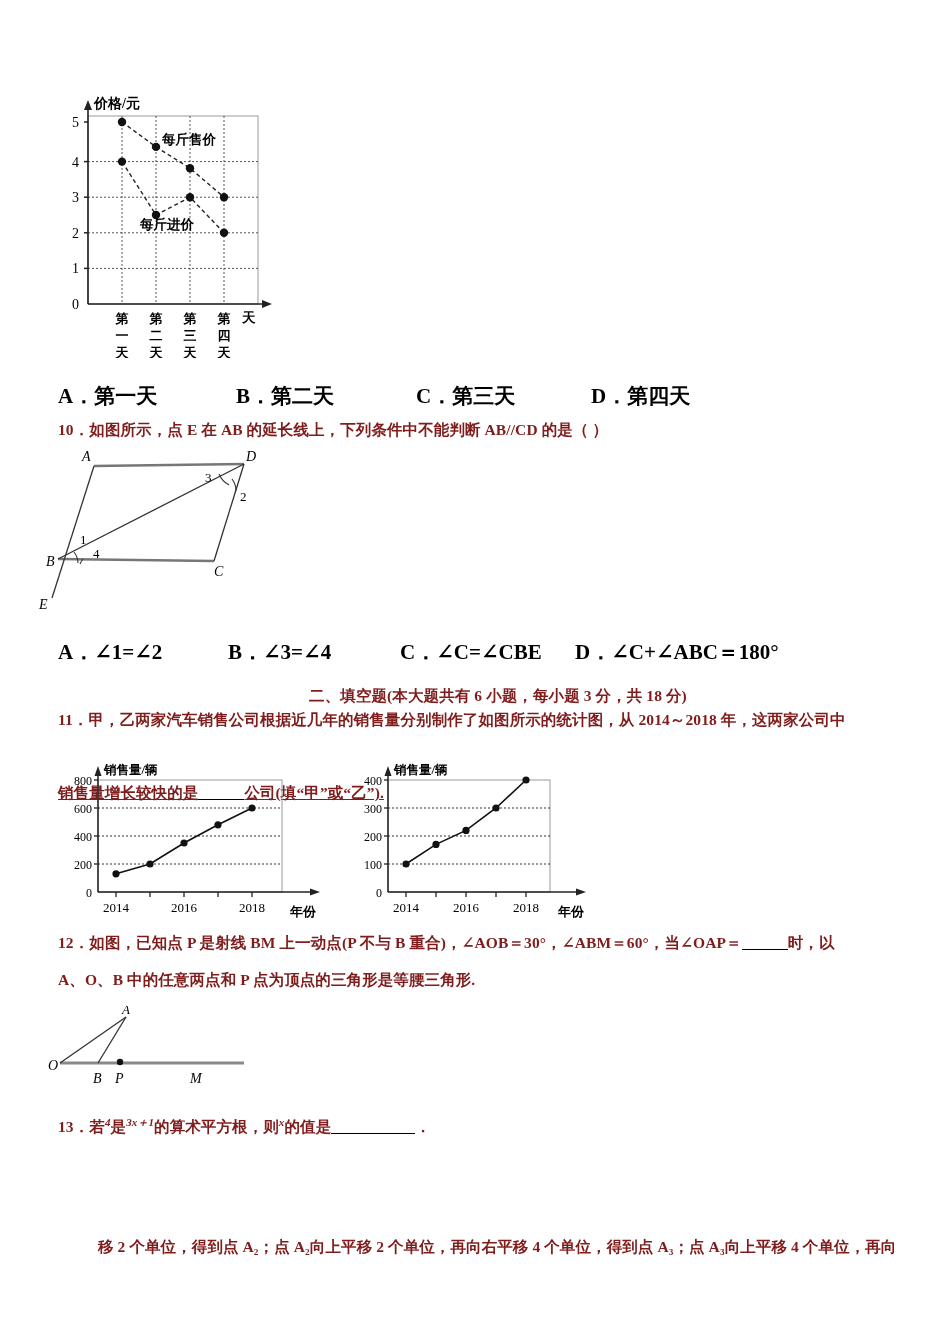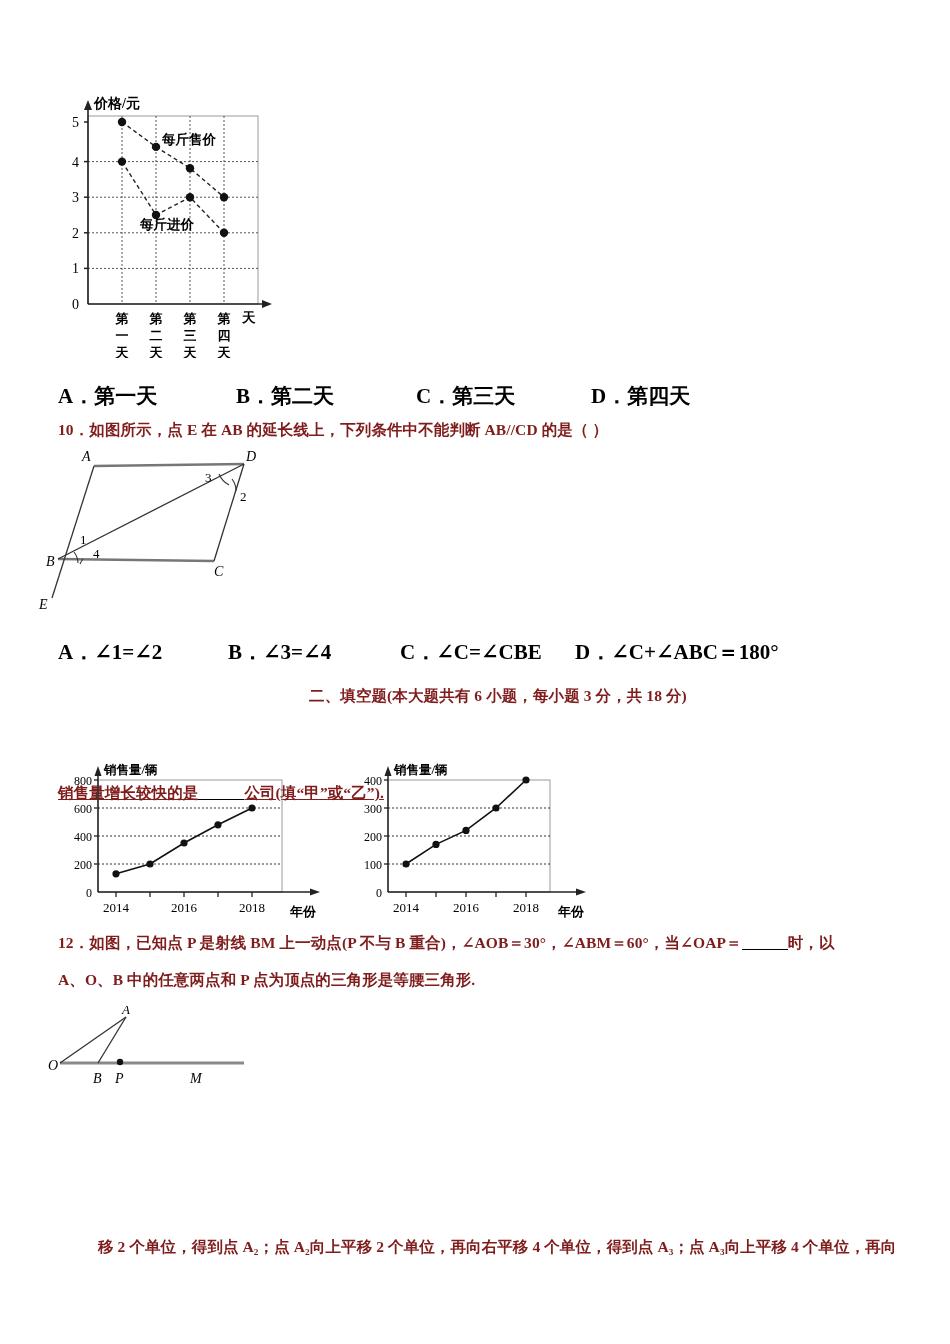--- a/index.html
+++ b/index.html
@@ -201,20 +201,23 @@
     <div class="opt" style="width:175px;">
       <span>C．</span><span>∠C=∠CBE</span>
     </div>
     <div class="opt">
       <span>D．</span><span>∠C+∠ABC＝180°</span>
     </div>
   </div>
 
   <div class="qtext abs" style="left:58px; top:681px; width:880px;text-align:center;">二、填空题(本大题共有 6 小题，每小题 3 分，共 18 分)</div>
 
+  <div class="qtext abs" style="left:58px; top:705px; width:884px;">
+    <span>11．</span><span>甲，乙两家汽车销售公司根据近几年的销售量分别制作了如图所示的统计图，从 2014～2018 年，这两家公司中</span>
+  </div>
   <div class="qtext abs" style="left:58px; top:778px; width:884px;text-decoration:underline;">
     <span>销售量增长较快的是</span><span class="blank-u"></span><span>公司(填“甲”或“乙”).</span>
   </div>
 
   <div class="fig11">
     <svg width="560" height="160" viewBox="0 0 560 160">
 
       <rect x="48" y="18" width="184" height="112" fill="none" stroke="#9a9a9a" stroke-width="1"></rect>
       <line x1="48" y1="46" x2="232" y2="46" stroke="#333" stroke-width="1" stroke-dasharray="2,2"></line>
       <line x1="48" y1="74" x2="232" y2="74" stroke="#333" stroke-width="1" stroke-dasharray="2,2"></line>
@@ -313,16 +316,19 @@
       <circle cx="72" cy="57" r="3.2" fill="#111"></circle>
 
       <text x="0" y="65" font-size="14" font-style="italic">O</text>
       <text x="45" y="78" font-size="14" font-style="italic">B</text>
       <text x="67" y="78" font-size="14" font-style="italic">P</text>
       <text x="142" y="78" font-size="14" font-style="italic">M</text>
       <text x="74" y="9" font-size="13" font-style="italic">A</text>
     </svg>
   </div>
 
+  <div class="qtext abs" style="left:58px; top:1112px; width:890px;">
+    <span>13．</span><span>若</span><span class="sup">4</span><span>是</span><span class="sup">3x＋1</span><span>的算术平方根，则</span><span class="sup">x</span><span>的值是</span><span class="blank-u wide"></span><span>．</span>
+  </div>
 
   <div class="qtext abs" style="left:58px; top:1232px; width:890px;margin-left:40px;">移 2 个单位，得到点 A₂；点 A₂向上平移 2 个单位，再向右平移 4 个单位，得到点 A₃；点 A₃向上平移 4 个单位，再向</div>
 
 </div>
 
 </body></html>

